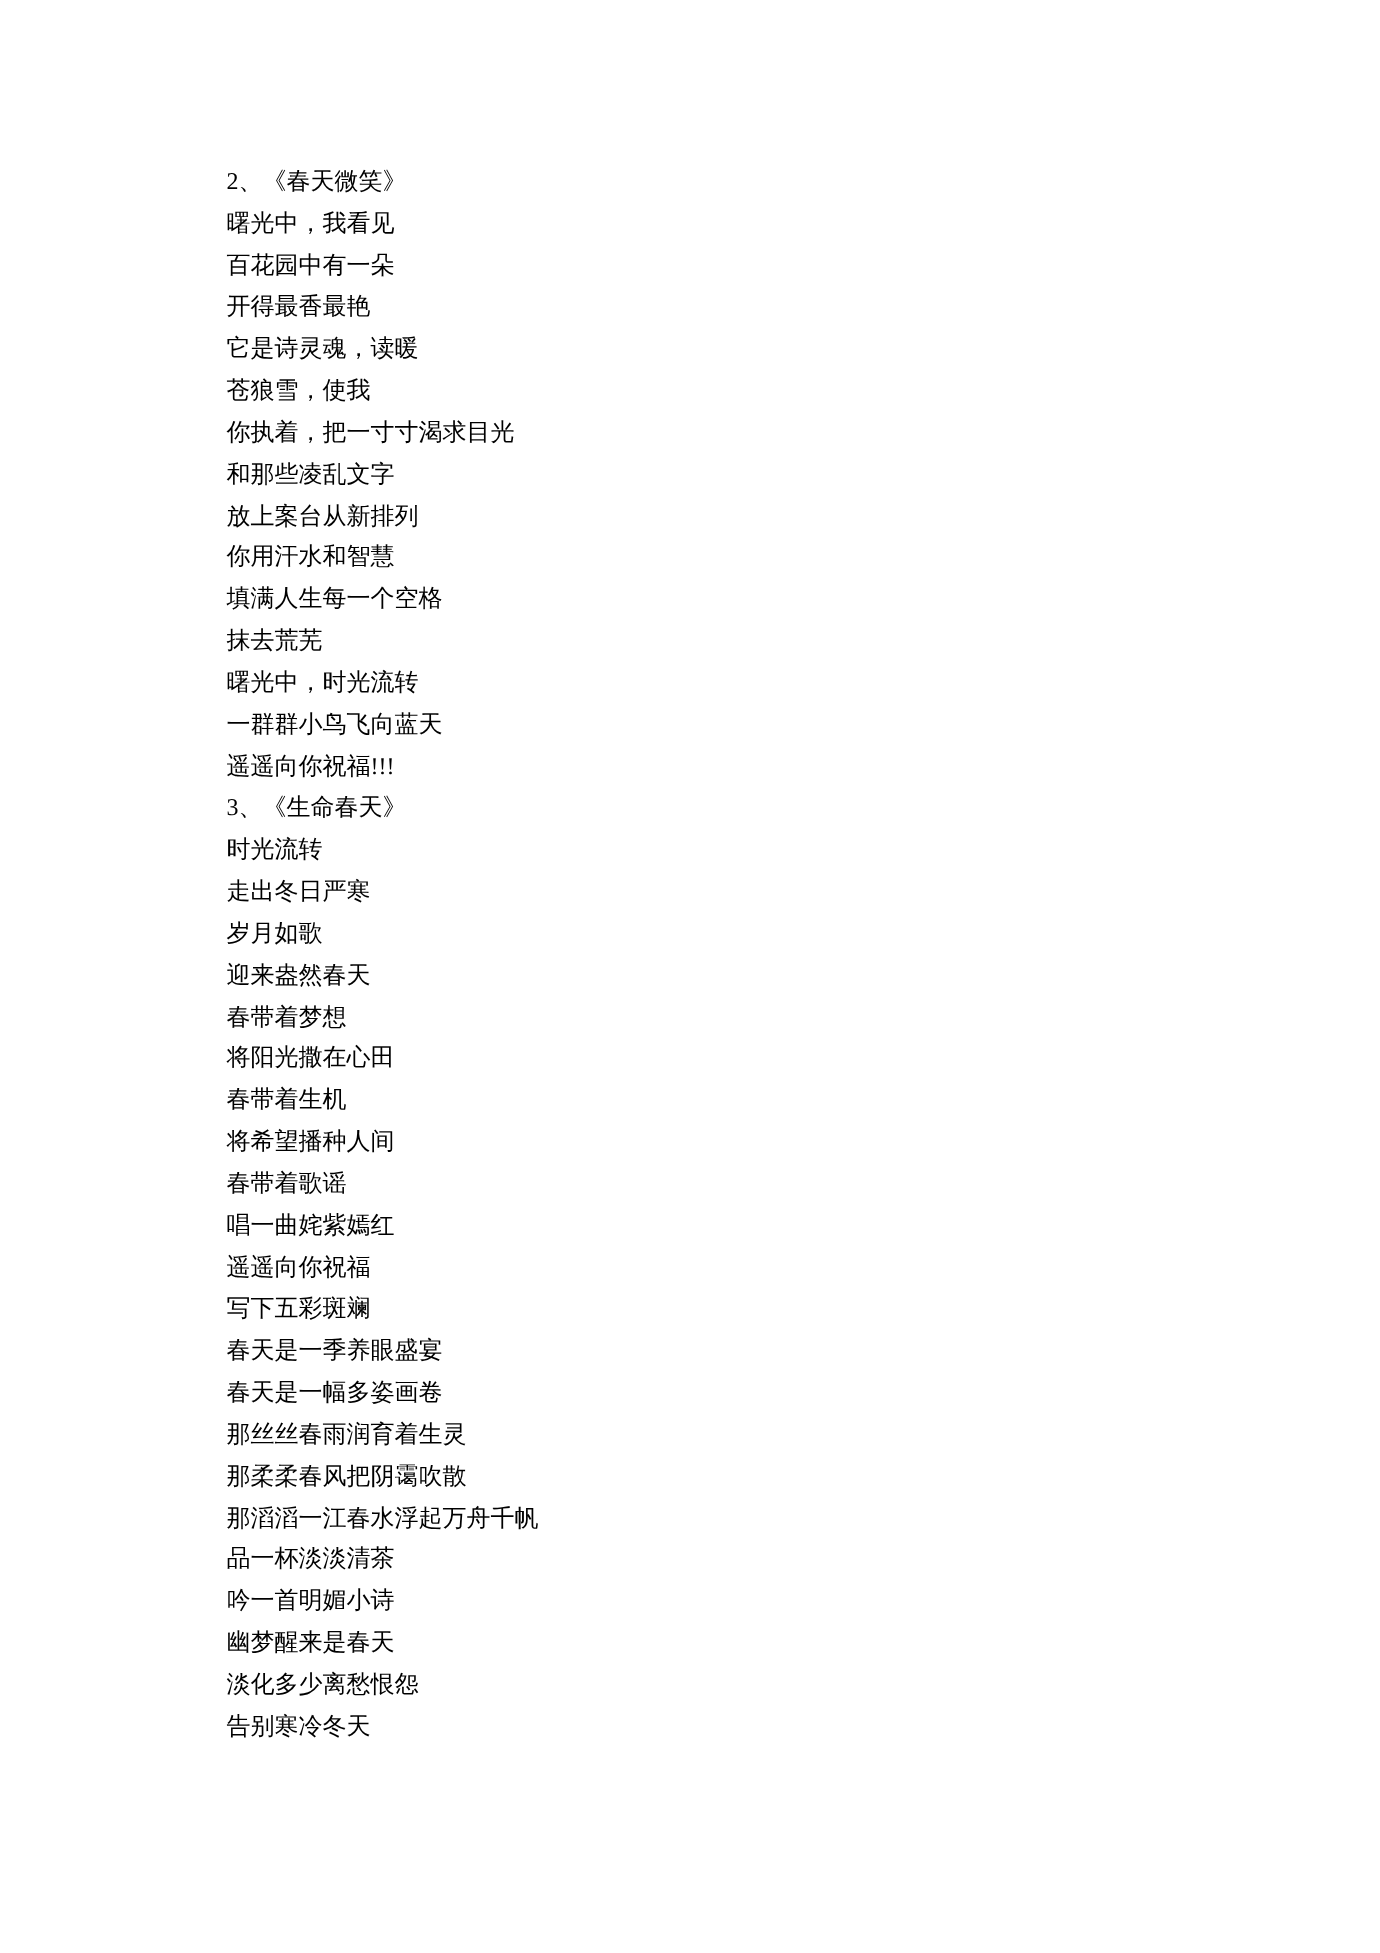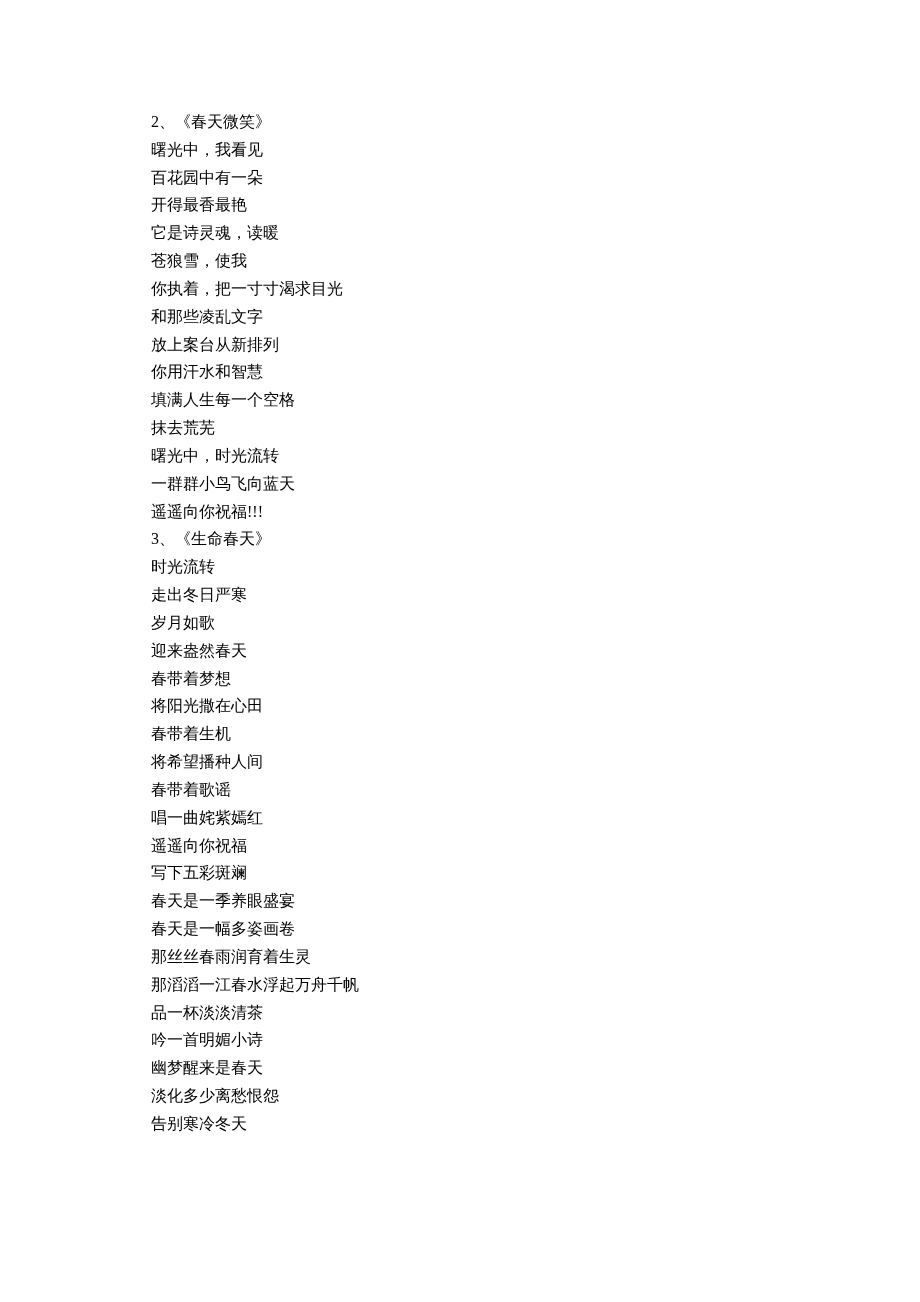--- a/index.html
+++ b/index.html
@@ -49,19 +49,20 @@
     <div class="line">将阳光撒在心田</div>
     <div class="line">春带着生机</div>
     <div class="line">将希望播种人间</div>
     <div class="line">春带着歌谣</div>
     <div class="line">唱一曲姹紫嫣红</div>
     <div class="line">遥遥向你祝福</div>
     <div class="line">写下五彩斑斓</div>
     <div class="line">春天是一季养眼盛宴</div>
     <div class="line">春天是一幅多姿画卷</div>
     <div class="line">那丝丝春雨润育着生灵</div>
+    <div class="line">那柔柔春风把阴霭吹散</div>
     <div class="line">那滔滔一江春水浮起万舟千帆</div>
     <div class="line">品一杯淡淡清茶</div>
     <div class="line">吟一首明媚小诗</div>
     <div class="line">幽梦醒来是春天</div>
     <div class="line">淡化多少离愁恨怨</div>
     <div class="line">告别寒冷冬天</div>
   </div>
 
 </body></html>

